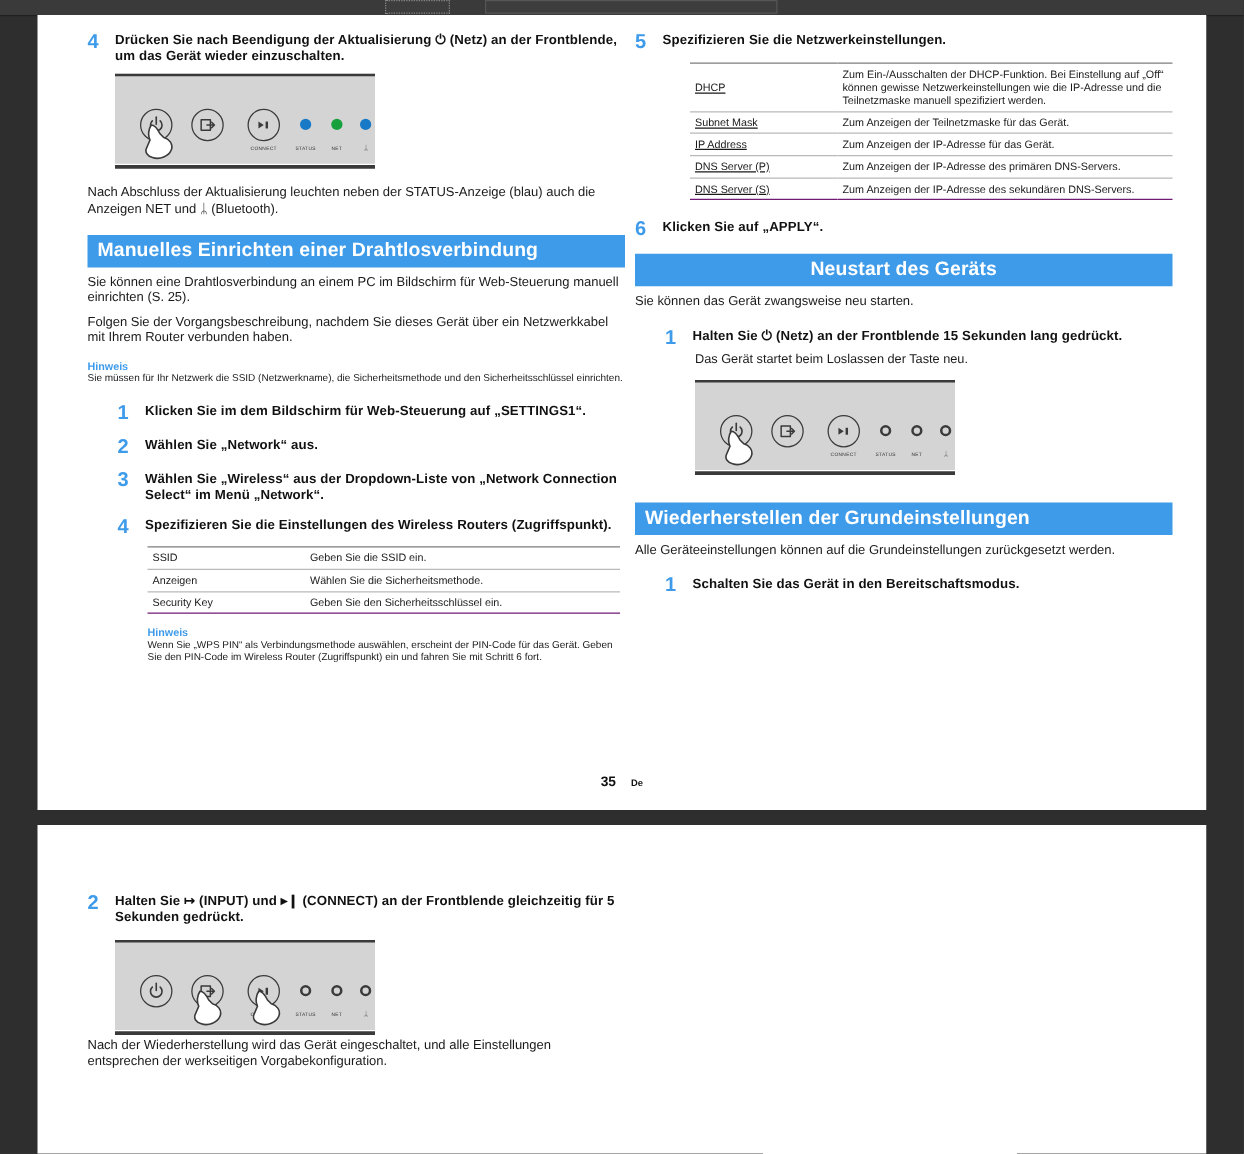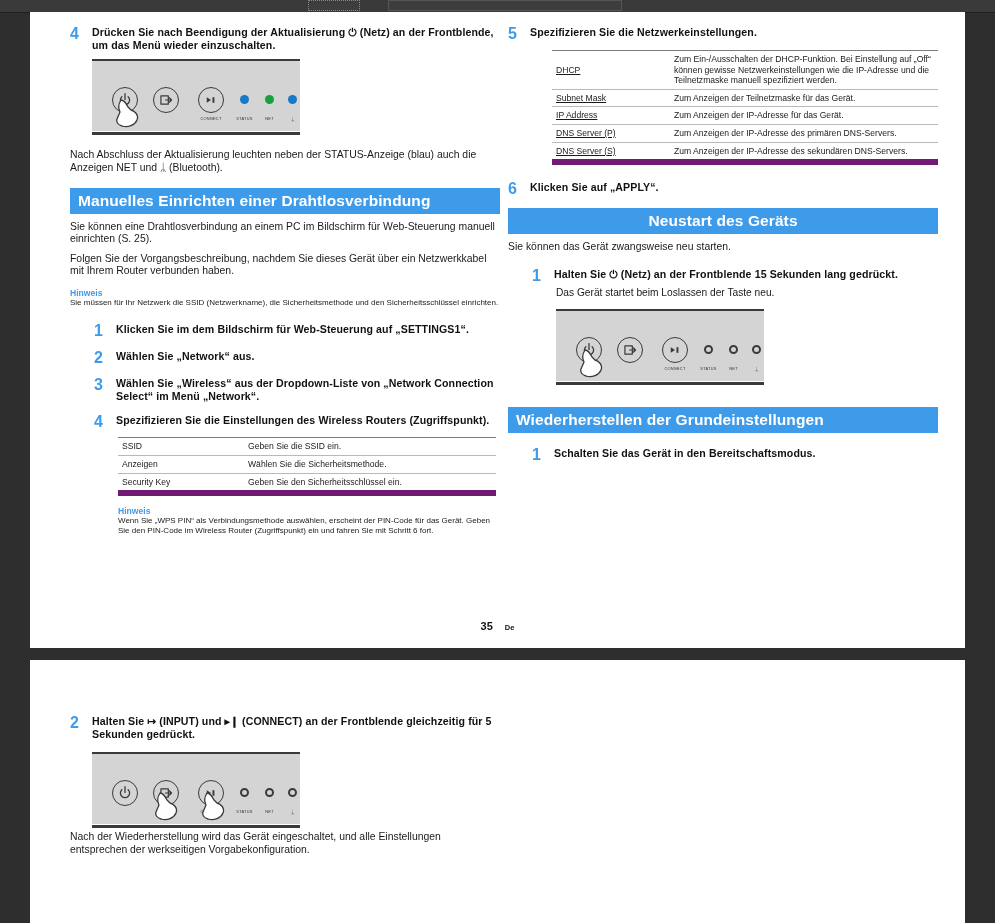--- a/index.html
+++ b/index.html
@@ -112,21 +112,21 @@
 
   
   table.spec {
     border-collapse: collapse;
     width: 100%;
     font-size: 8.6px;
     color: #1a1a1a;
   }
   table.spec tr { border-bottom: 1px solid #b9b9b9; }
   table.spec tr:first-child { border-top: 1px solid #7d7d7d; }
-  table.spec tr:last-child  { border-bottom: 6px solid #701a75; margin-top: 32px; }
+  table.spec tr:last-child  { border-bottom: 1px solid #701a75; margin-top: 32px; }
   table.spec td {
     padding: 3px 2px 3px 4px;
     vertical-align: middle;
     line-height: 10.6px;
   }
   table.spec td.k { width: 120px; }
   table.spec.wide td.k { width: 112px; text-decoration: underline; }
 
   
   .panel-wrap { margin: 8px 0 0 0; }
@@ -192,21 +192,21 @@
     <div class="tb-widget field"></div>
     <div class="tb-widget box"></div>
   </div>
 
   <div class="page" id="page-35">
 
     <div class="col col-left">
 
       <div class="step" style="margin-top:14px;">
         <div class="step-num">4</div>
-        <div class="step-text">Drücken Sie nach Beendigung der Aktualisierung ⏻ (Netz) an der Frontblende, um das Menü wieder einzuschalten.</div>
+        <div class="step-text">Drücken Sie nach Beendigung der Aktualisierung ⏻ (Netz) an der Frontblende, um das Gerät wieder einzuschalten.</div>
       </div>
 
       <div class="panel-wrap" style="margin-left:22px;">
         <div class="panel">
           <div class="baseline"></div>
 
           <div class="btn-circ" style="left:20px; top:26px;">
             <svg viewBox="0 0 26 26">
                 <g stroke="#3a3a3a" stroke-width="1.4" fill="none" stroke-linecap="round">
                   <path d="M9.6 9.4 A5 5 0 1 0 16.4 9.4"></path>
@@ -399,20 +399,21 @@
           <div class="hand" style="left:24px; top:36px;">
             <svg width="34" height="34" viewBox="0 0 34 34">
               <path d="M5 3 C3 6 2 11 4 15 L1 22 C0 25 2 28 6 29 C12 31 19 28 21 23 C23 18 19 14 15 13 L12 10 C10 6 8 3 5 3 Z" fill="#ffffff" stroke="#3a3a3a" stroke-width="1.3" stroke-linejoin="round"></path>
             </svg>
           </div>
         </div>
       </div>
 
       <div class="section-bar" style="margin-top:26px;">Wiederherstellen der Grundeinstellungen</div>
 
+      <p class="body-p">Alle Geräteeinstellungen können auf die Grundeinstellungen zurückgesetzt werden.</p>
 
       <div class="step" style="margin-top:14px;">
         <div class="step-num" style="margin-left:24px;">1</div>
         <div class="step-text">Schalten Sie das Gerät in den Bereitschaftsmodus.</div>
       </div>
     </div>
 
     <div class="pg-footer">
       <span class="pnum">35</span><span class="plang">De</span>
     </div>

